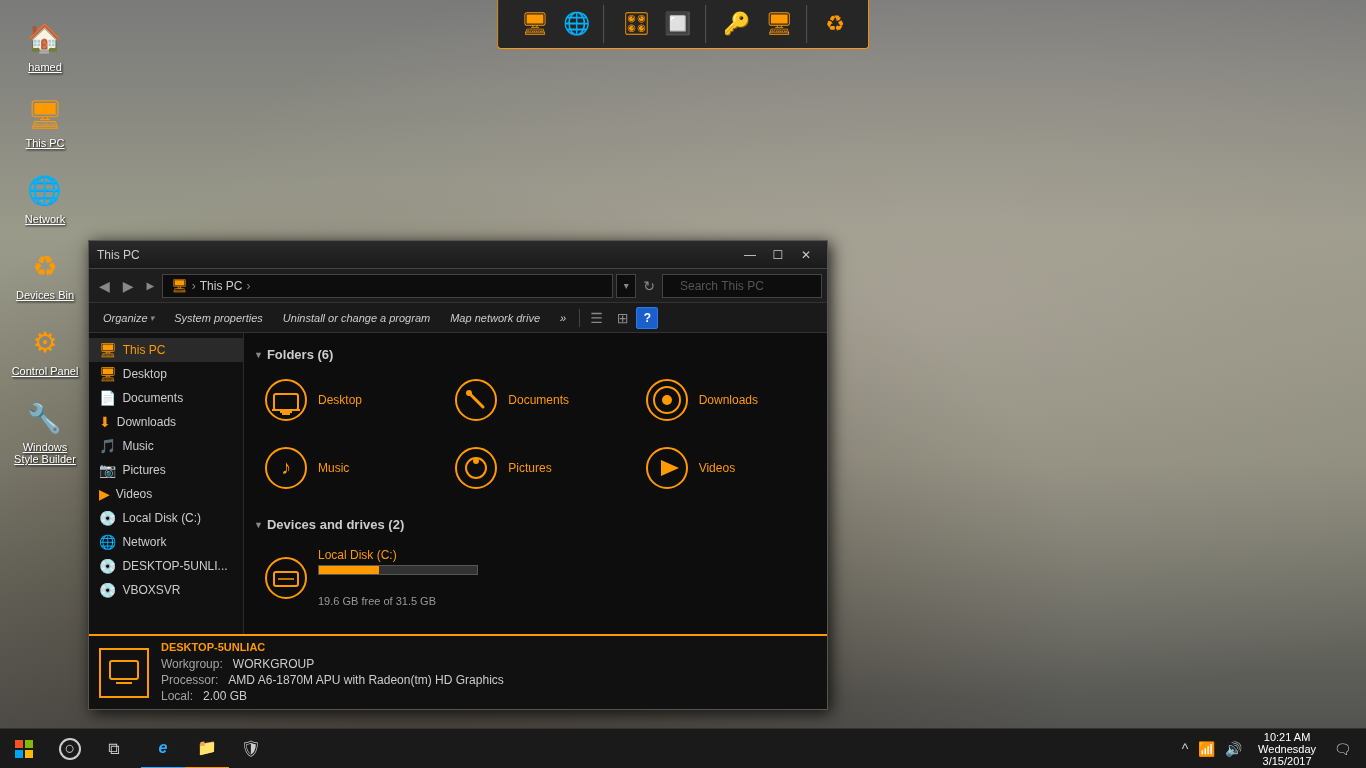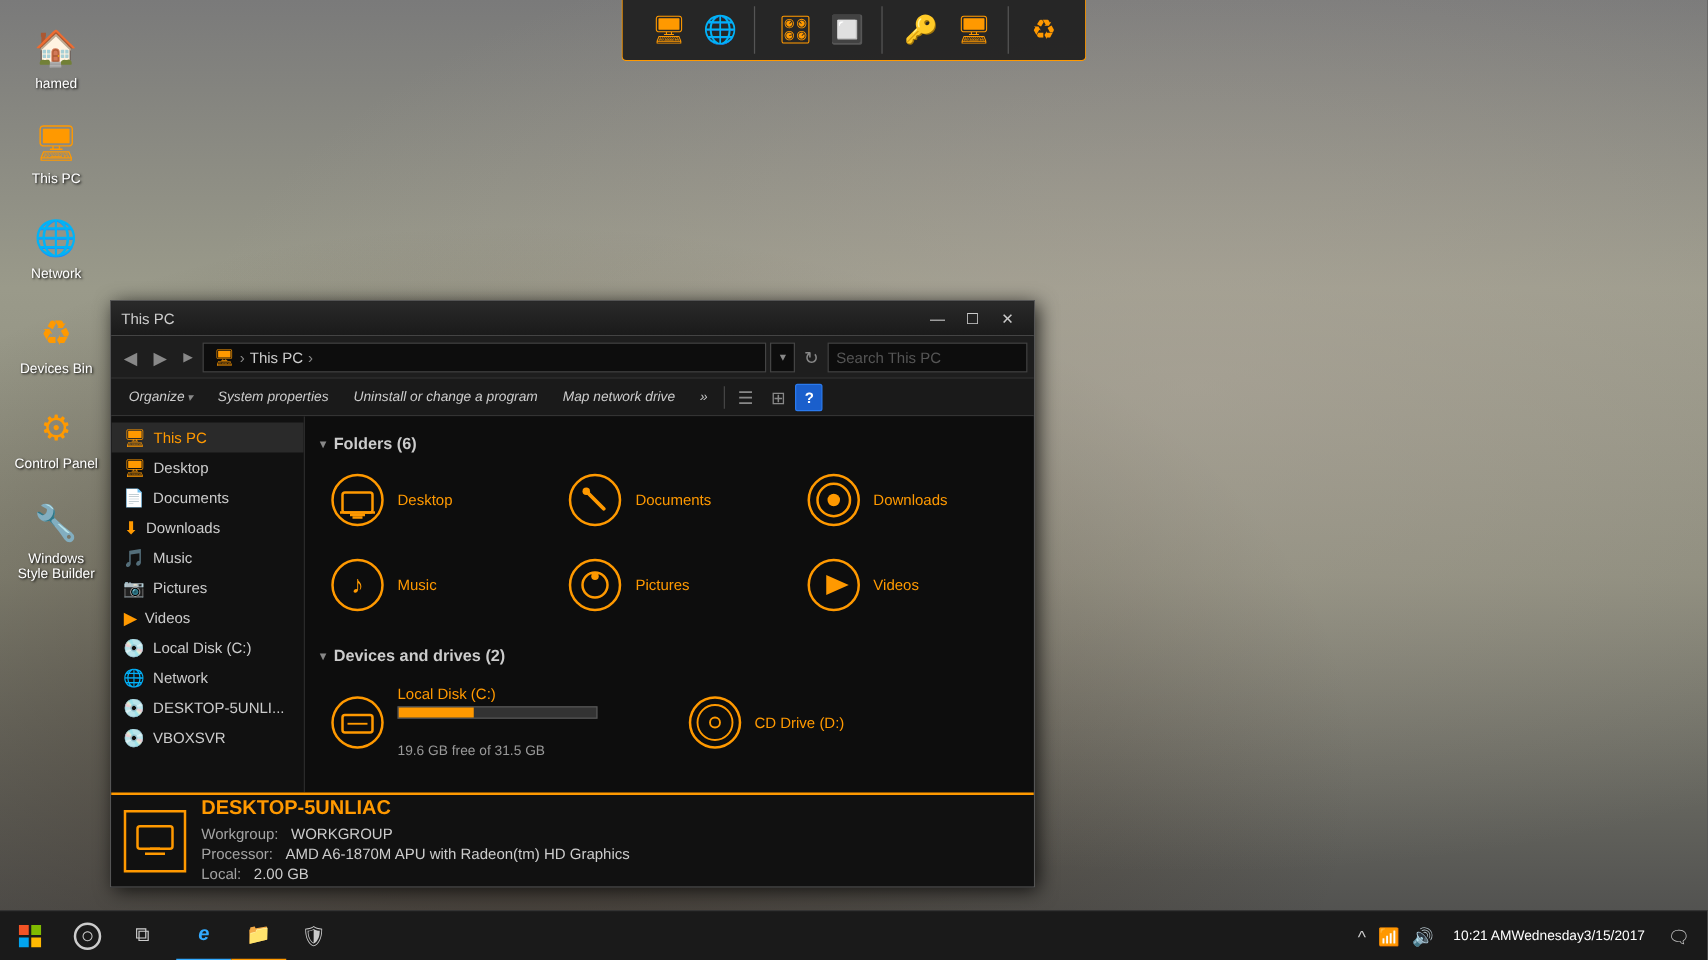--- a/index.html
+++ b/index.html
@@ -63,20 +63,21 @@
       font-size: 28px;
       color: #f90;
     }
 
     .desktop-icon .icon-label {
       color: #fff;
       font-size: 11px;
       text-align: center;
       margin-top: 3px;
       text-shadow: 1px 1px 2px #000;
+      text-decoration: underline;
     }
 
     
     #top-taskbar {
       position: absolute;
       top: 0;
       left: 50%;
       transform: translateX(-50%);
       background: rgba(30,30,30,0.92);
       border: 1px solid #f90;
@@ -215,21 +216,21 @@
       padding: 2px 4px;
     }
 
     #search-box {
       background: #0d0d0d;
       border: 1px solid #444;
       height: 24px;
       width: 160px;
       display: flex;
       align-items: center;
-      padding: 0 6px;
+      padding: 0 17px;
       color: #666;
       font-size: 12px;
     }
 
     
     #toolbar {
       background: #1a1a1a;
       height: 30px;
       display: flex;
       align-items: center;
@@ -434,21 +435,21 @@
       border: 2px solid #f90;
       display: flex;
       align-items: center;
       justify-content: center;
       font-size: 28px;
       color: #f90;
       flex-shrink: 0;
     }
 
     .status-info { color: #ccc; font-size: 12px; }
-    .status-name { color: #f90; font-size: 16px; font-weight: bold; margin-bottom: 4px; }
+    .status-name { color: #f90; font-size: 11px; font-weight: bold; margin-bottom: 4px; }
     .status-row { display: flex; gap: 10px; margin-bottom: 2px; }
     .status-label { color: #a3a3a3; }
     .status-value { color: #ccc; }
 
     
     #taskbar {
       position: absolute;
       bottom: 0;
       left: 0;
       right: 0;
@@ -505,20 +506,21 @@
 
     .sys-tray-icon {
       color: #ccc;
       font-size: 14px;
       cursor: pointer;
       padding: 2px 3px;
     }
 
     .clock-area {
       display: flex;
+      flex-direction: column;
       align-items: center;
       padding: 0 8px;
       color: #fff;
       font-size: 11px;
       cursor: pointer;
     }
 
     .notification-btn {
       width: 30px;
       height: 40px;
@@ -773,32 +775,20 @@
             </div>
             <div class="drive-info">
               <span class="drive-name">Local Disk (C:)</span>
               <div class="drive-bar-container">
                 <div class="drive-bar" style="width:38%;"></div>
               </div>
               <span class="drive-size">19.6 GB free of 31.5 GB</span>
             </div>
           </div>
 
-          <div class="drive-item">
-            <div class="drive-icon-big">
-              <svg width="44" height="44" viewBox="0 0 44 44">
-                <circle cx="22" cy="22" r="20" stroke="#f90" stroke-width="2" fill="none"></circle>
-                <circle cx="22" cy="22" r="14" stroke="#f90" stroke-width="1.5" fill="none"></circle>
-                <circle cx="22" cy="22" r="4" stroke="#f90" stroke-width="1.5" fill="none"></circle>
-              </svg>
-            </div>
-            <div class="drive-info">
-              <span class="drive-name">CD Drive (D:)</span>
-            </div>
-          </div>
         </div>
 
       </div>
     </div>
 
     <div id="statusbar">
       <div class="status-icon">
         <svg width="36" height="36" viewBox="0 0 36 36">
           <rect x="4" y="6" width="28" height="18" rx="2" stroke="#f90" stroke-width="2" fill="none"></rect>
           <line x1="10" y1="28" x2="26" y2="28" stroke="#f90" stroke-width="2"></line>

